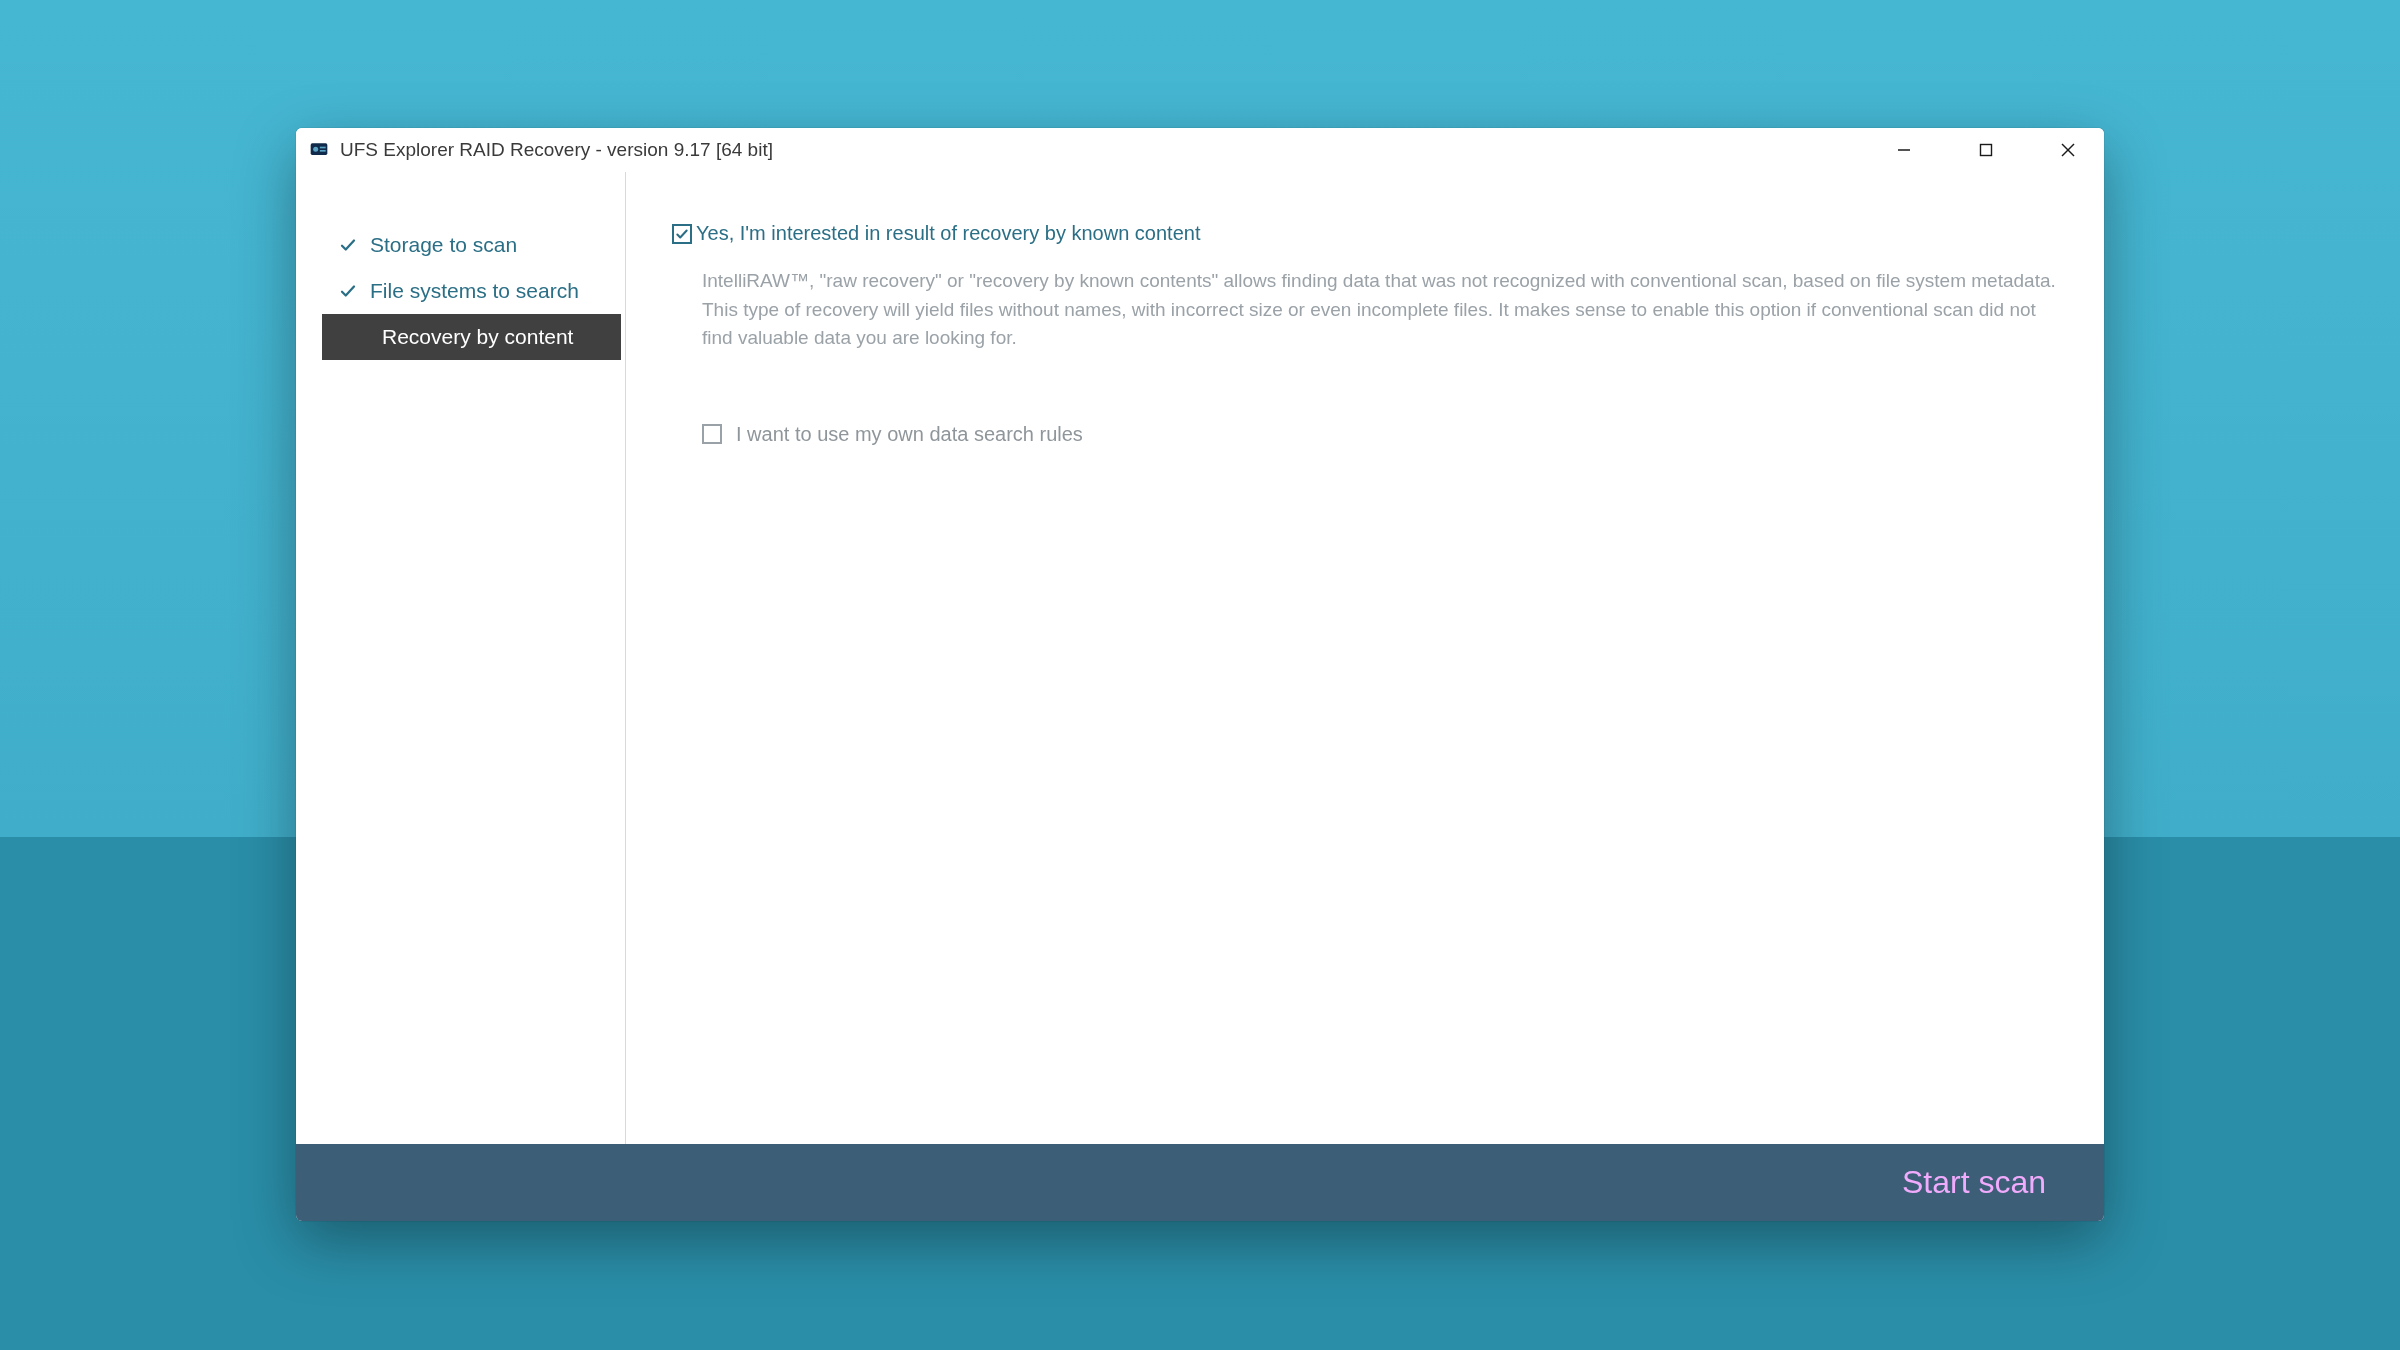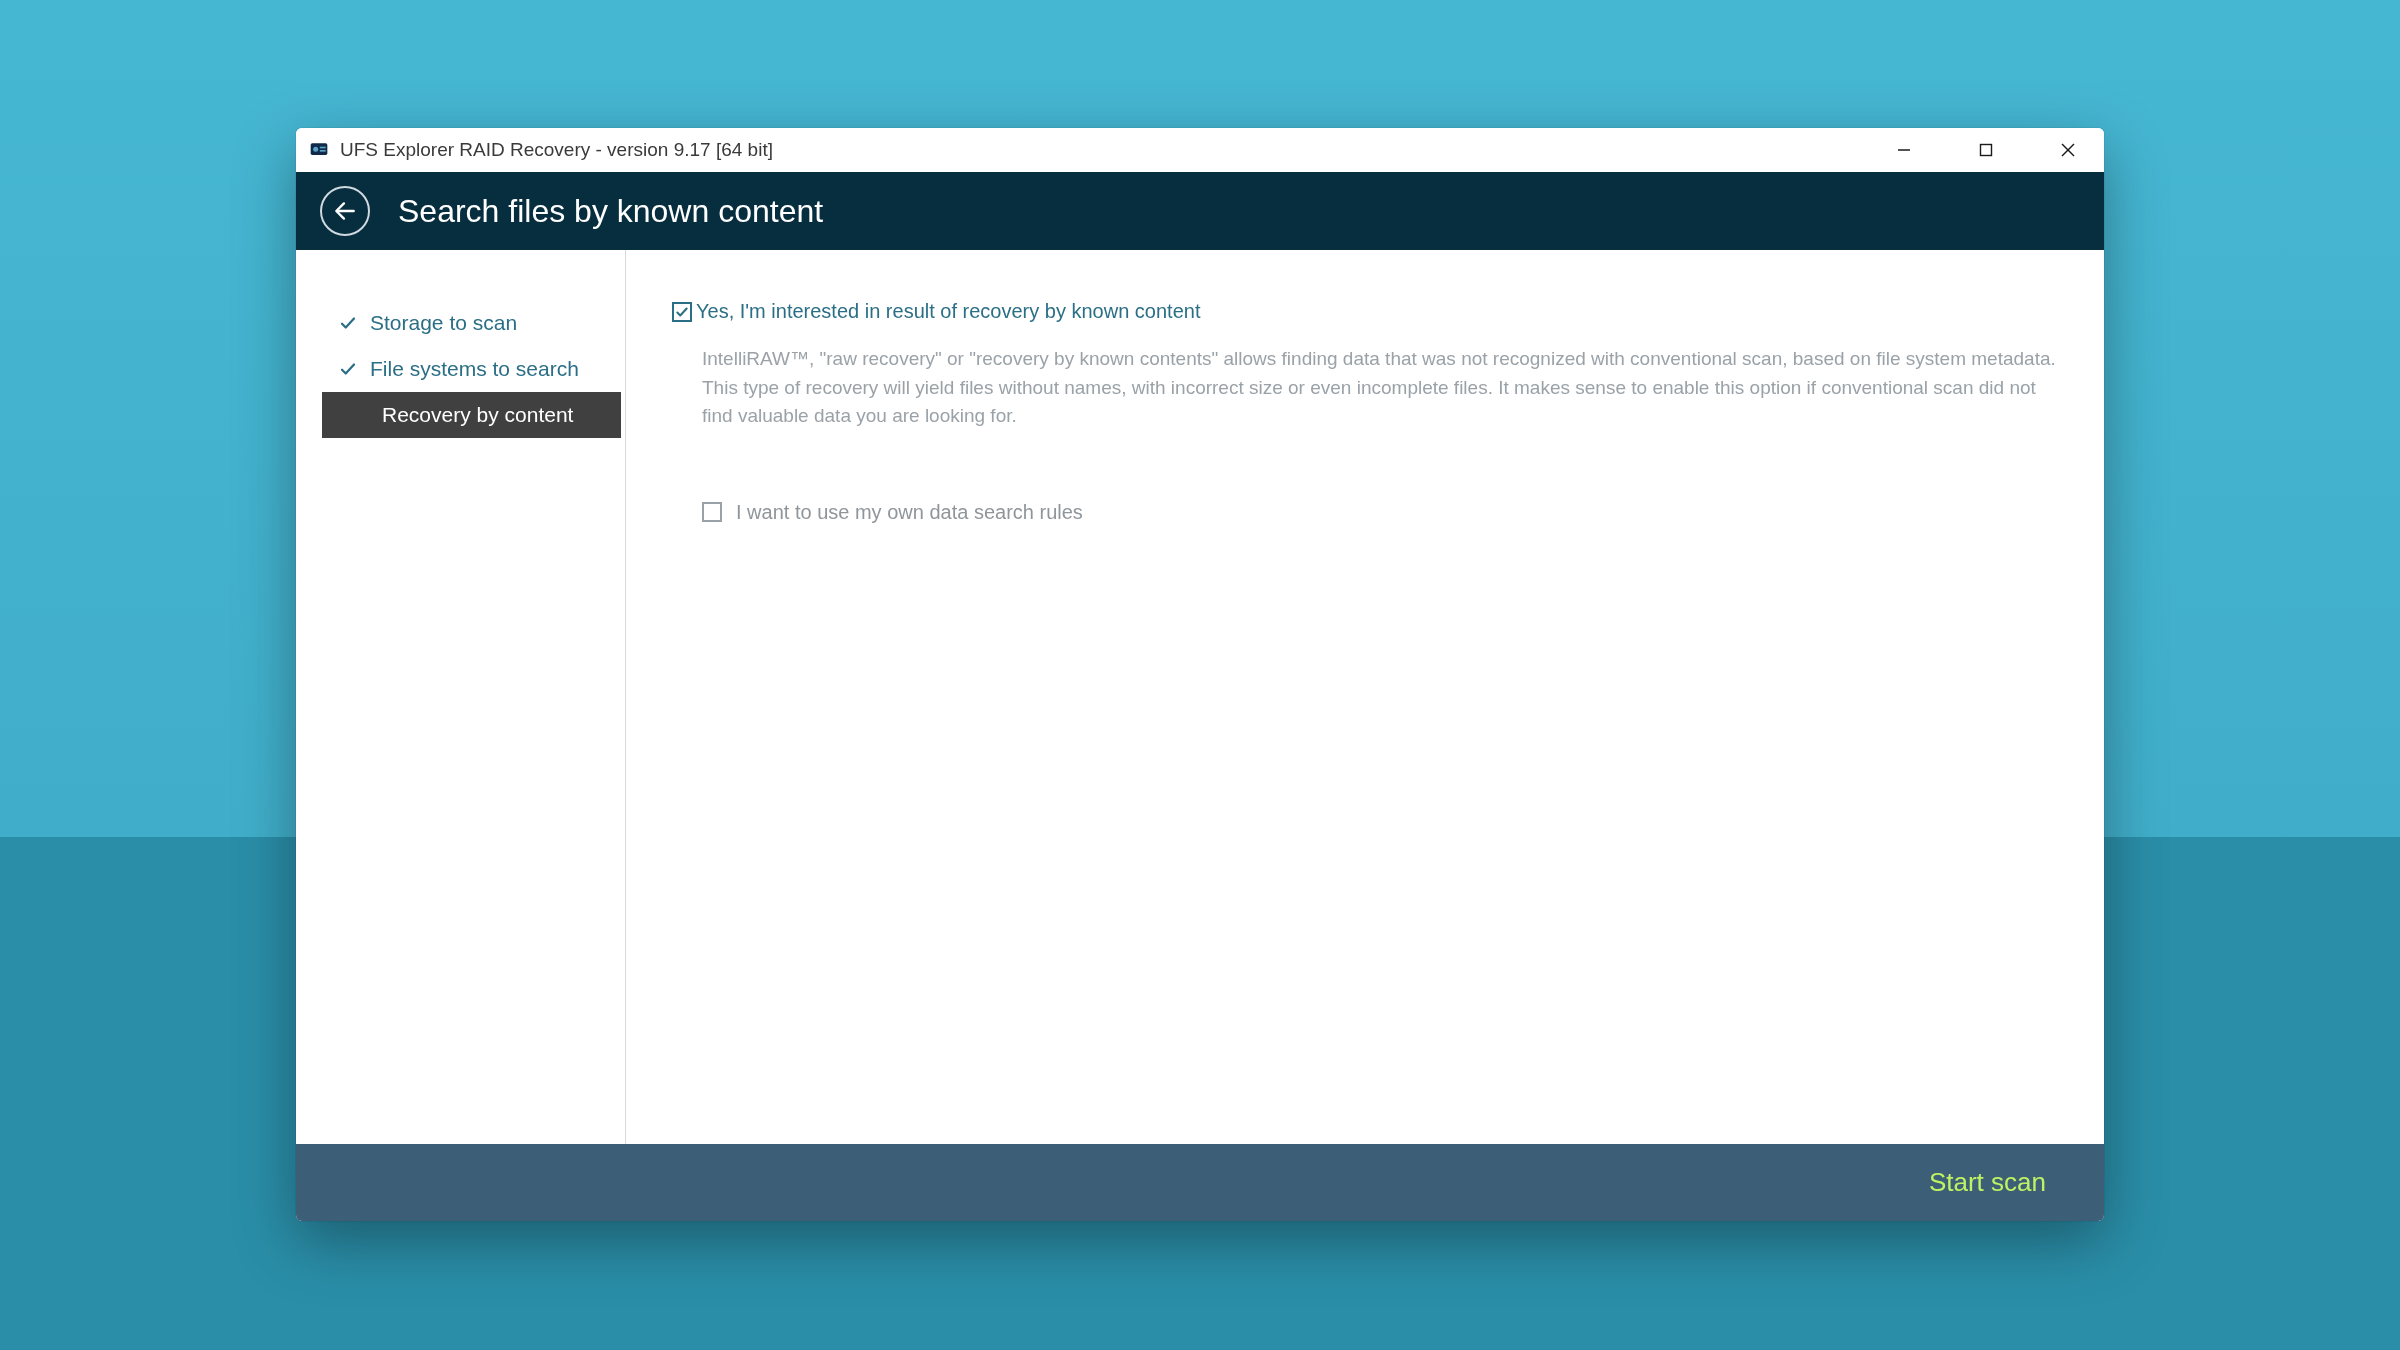--- a/index.html
+++ b/index.html
@@ -150,22 +150,22 @@
     
     .footer {
       height: 77px;
       background: #3c5e76;
       display: flex;
       align-items: center;
       justify-content: flex-end;
       padding-right: 58px;
     }
     .footer-btn {
-      color: #bef264;
-      font-size: 26px;
+      color: #f0abfc;
+      font-size: 32px;
       font-weight: 400;
     }
   </style>
 </head>
 <body>
 
 <div class="bloom">
   <svg viewBox="0 0 900 900">
     <defs>
       <radialGradient id="g1" cx="45%" cy="35%" r="60%">
@@ -212,29 +212,20 @@
         </svg>
     </div>
     <div class="sysbtn close">
       <svg width="16" height="16" viewBox="0 0 16 16">
           <line x1="2" y1="2" x2="14" y2="14" stroke="currentColor" stroke-width="1.4"></line>
           <line x1="14" y1="2" x2="2" y2="14" stroke="currentColor" stroke-width="1.4"></line>
         </svg>
     </div>
   </div>
 
-  <div class="subheader">
-    <div class="back-circle">
-      <svg width="26" height="26" viewBox="0 0 24 24">
-        <line x1="20" y1="12" x2="5" y2="12" stroke="#ffffff" stroke-width="2.2" stroke-linecap="round"></line>
-        <polyline points="11,5 4,12 11,19" fill="none" stroke="#ffffff" stroke-width="2.2" stroke-linecap="round" stroke-linejoin="round"></polyline>
-      </svg>
-    </div>
-    <div class="subheader-title">Search files by known content</div>
-  </div>
 
   <div class="body">
 
     <div class="sidebar">
       <div class="step">
         <span class="check">
           <svg width="18" height="18" viewBox="0 0 24 24">
               <polyline points="4,13 9,18 20,6" fill="none" stroke="currentColor" stroke-width="3" stroke-linecap="round" stroke-linejoin="round"></polyline>
             </svg>
         </span>

